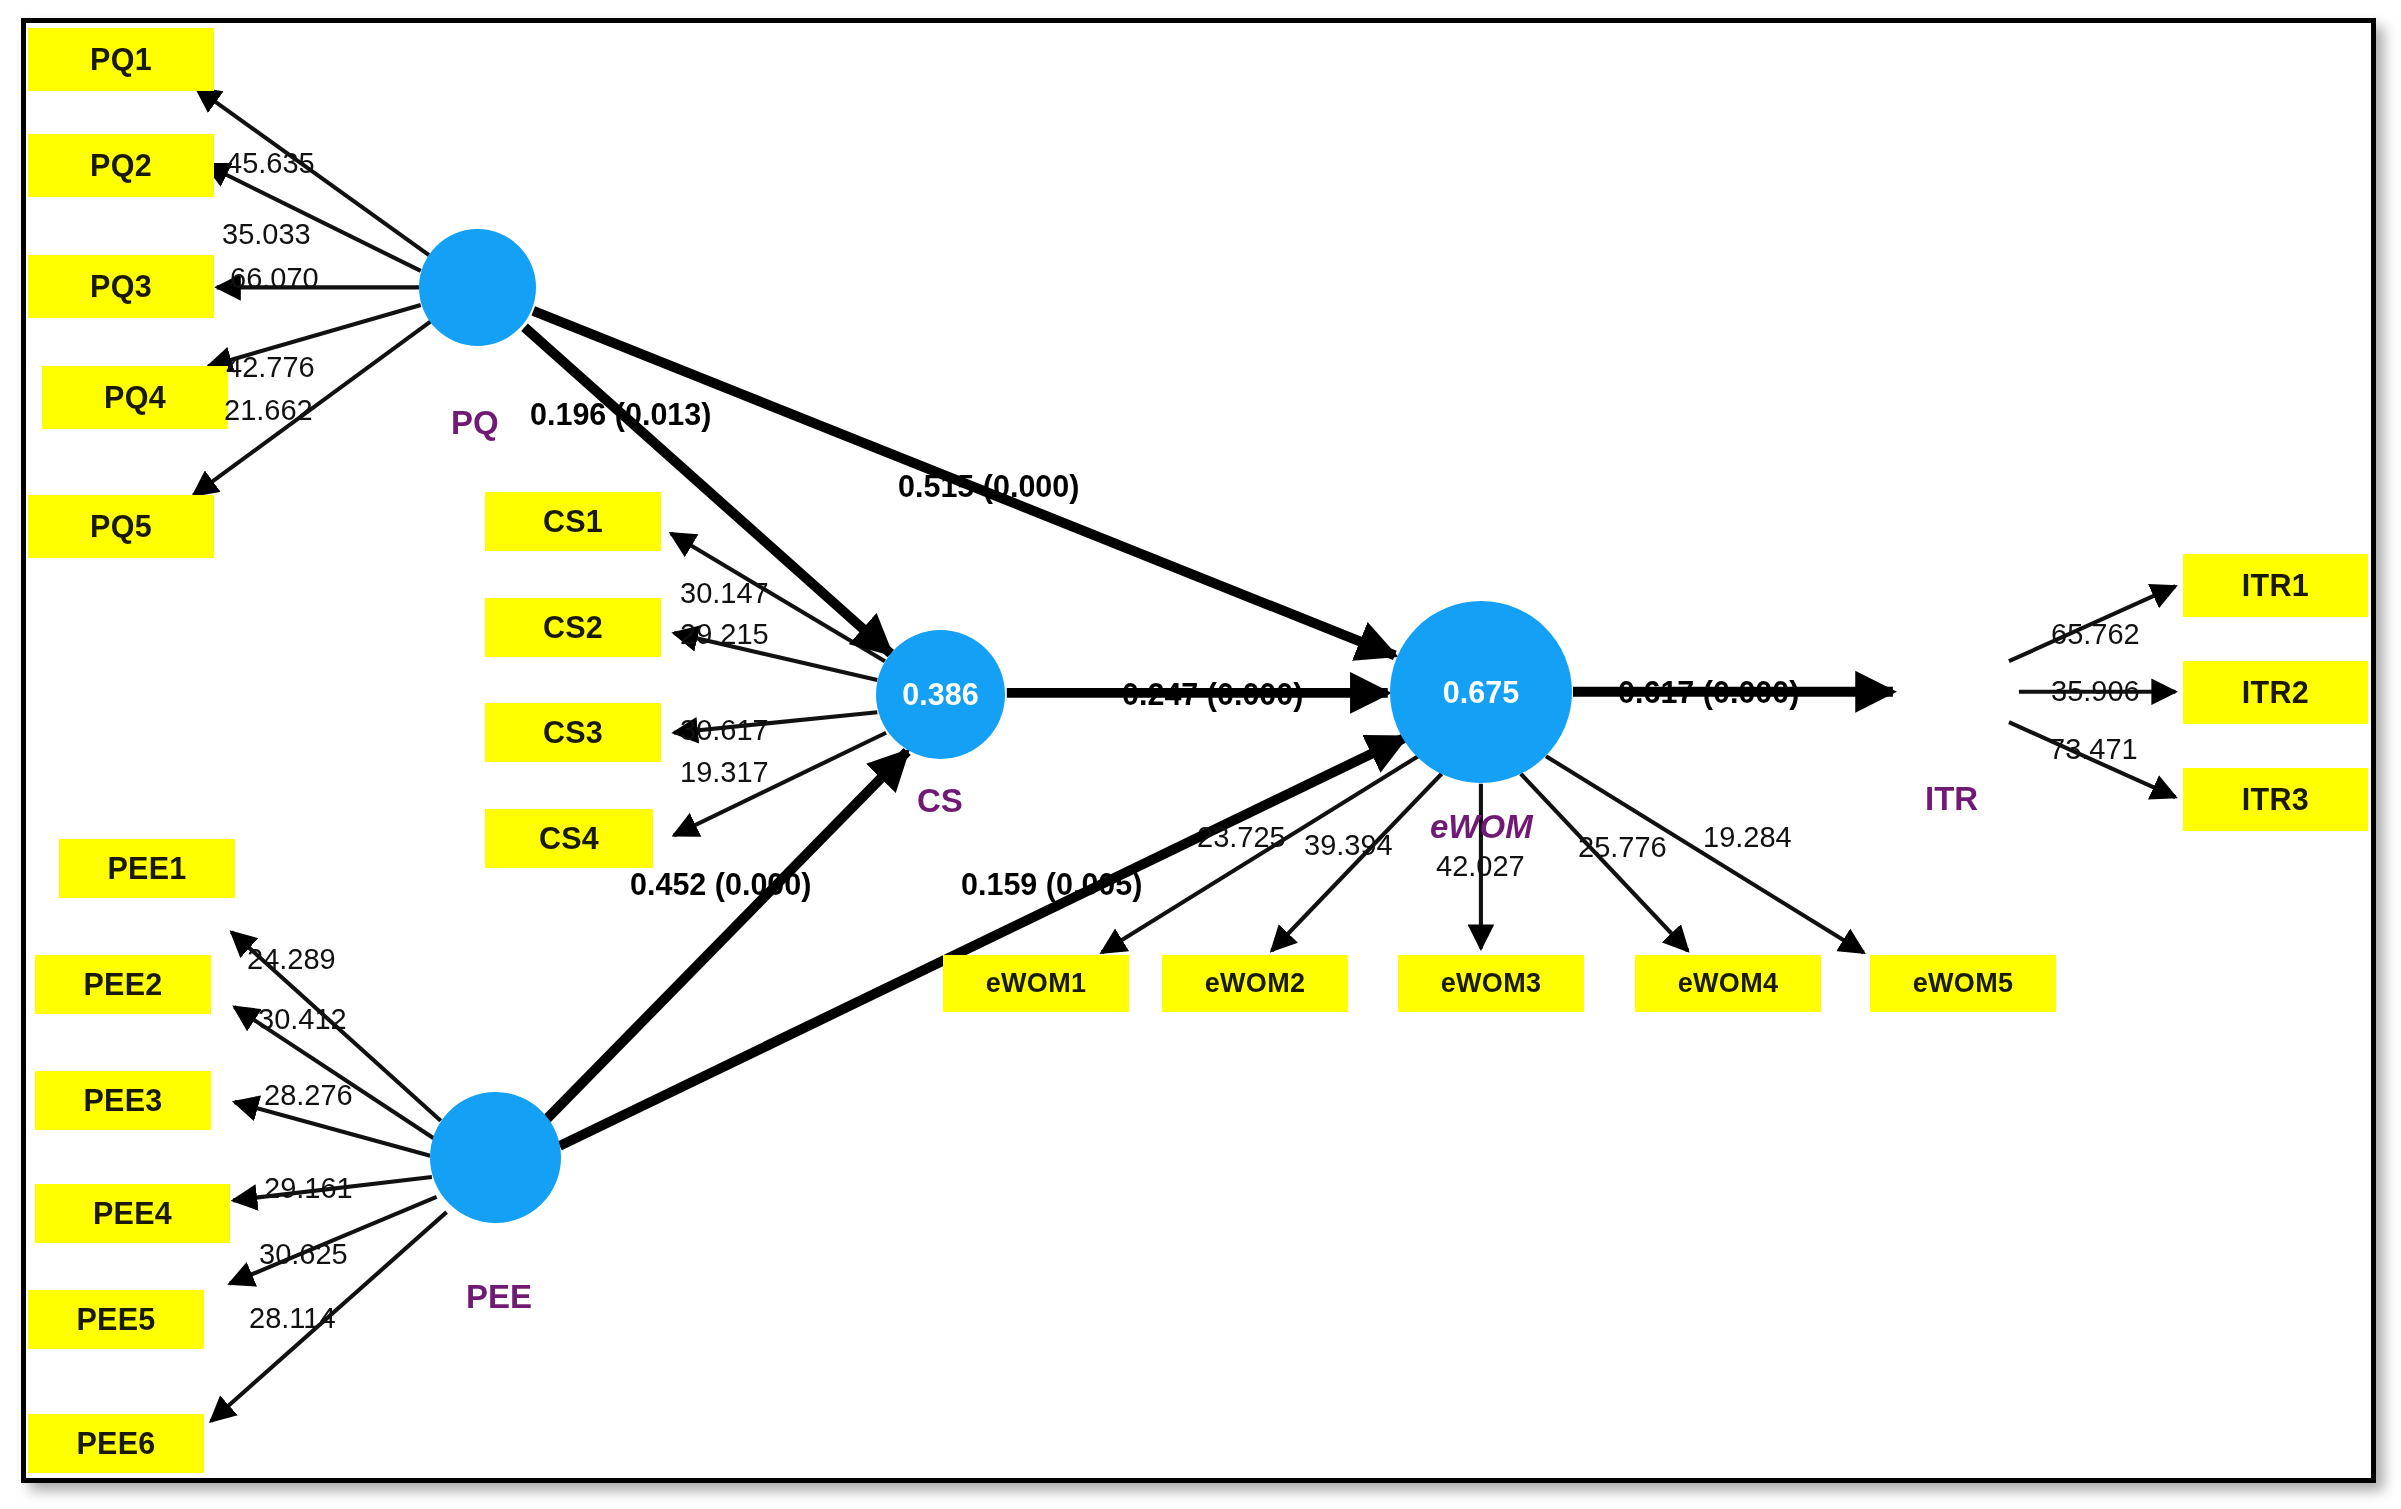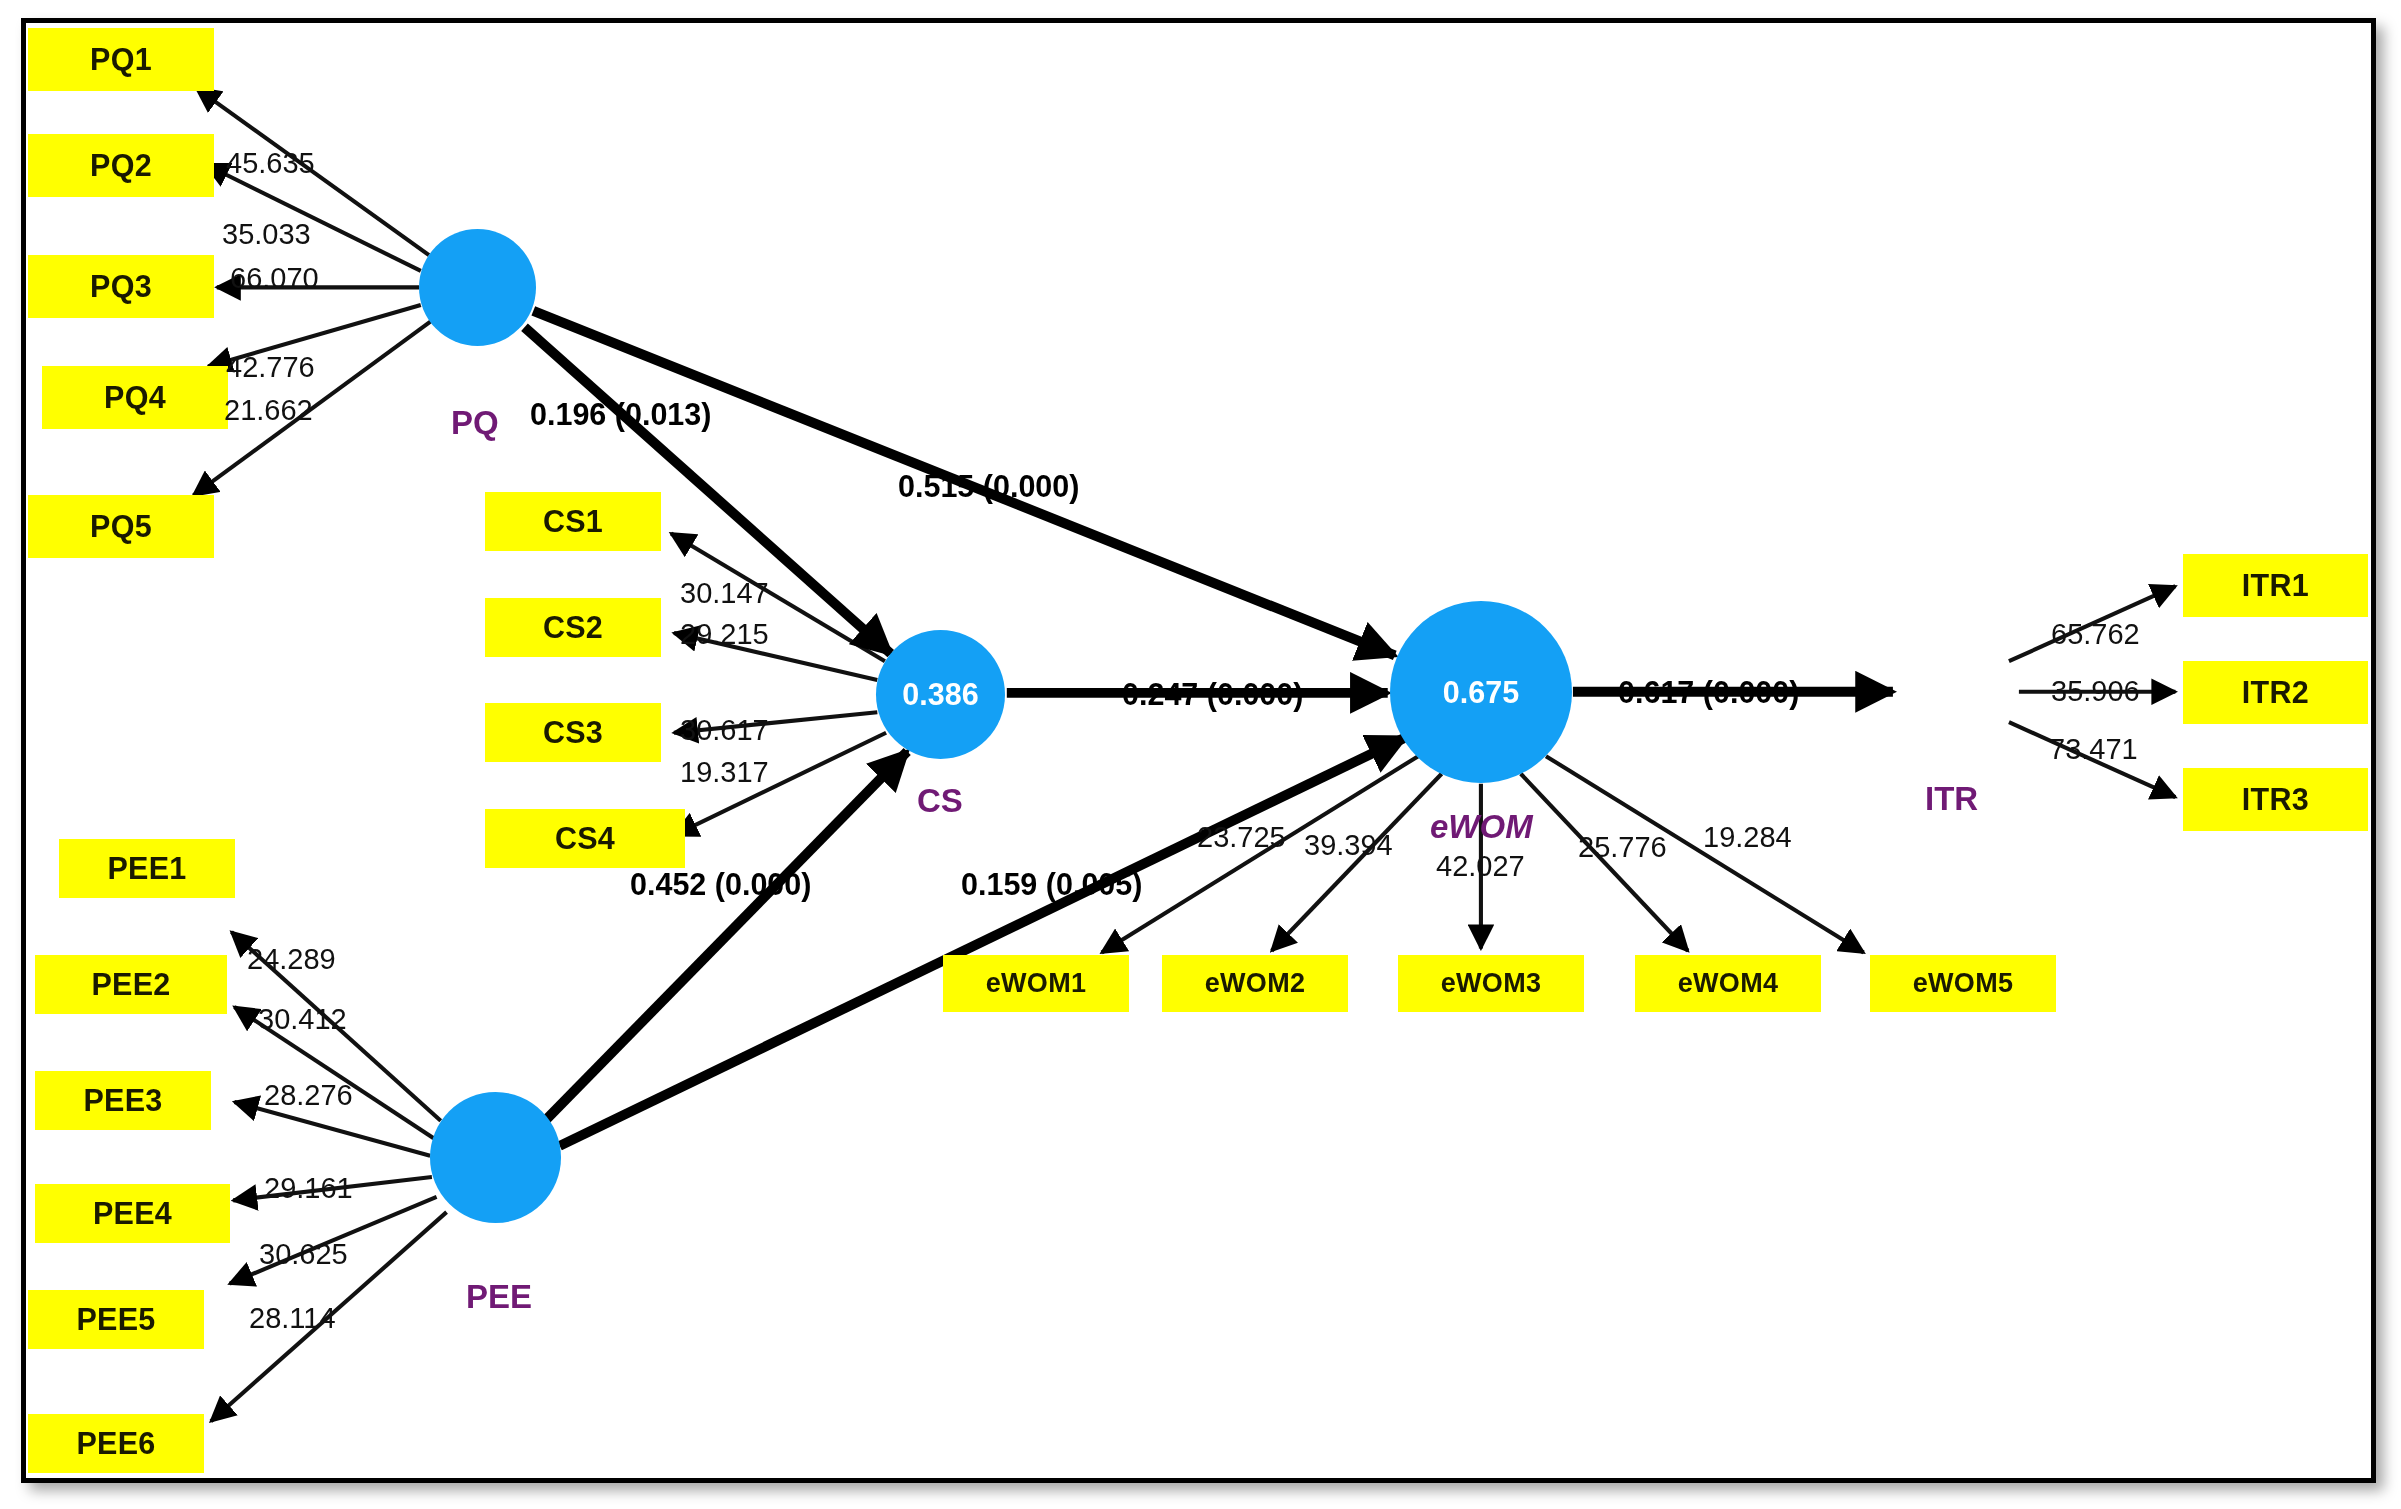--- a/index.html
+++ b/index.html
@@ -139,21 +139,21 @@
 
   <div class="load-label" style="left:226px;top:147px;">45.635</div>
   <div class="load-label" style="left:222px;top:218px;">35.033</div>
   <div class="load-label" style="left:230px;top:262px;">66.070</div>
   <div class="load-label" style="left:226px;top:351px;">42.776</div>
   <div class="load-label" style="left:224px;top:394px;">21.662</div>
 
   <div class="ind-box reg" style="left:485px;top:492px;width:176px;height:59px;">CS1</div>
   <div class="ind-box reg" style="left:485px;top:598px;width:176px;height:59px;">CS2</div>
   <div class="ind-box reg" style="left:485px;top:703px;width:176px;height:59px;">CS3</div>
-  <div class="ind-box reg" style="left:485px;top:809px;width:200px;height:59px;">CS4</div>
+  <div class="ind-box reg" style="left:485px;top:809px;width:168px;height:59px;">CS4</div>
 
   <div class="load-label" style="left:680px;top:577px;">30.147</div>
   <div class="load-label" style="left:680px;top:618px;">29.215</div>
   <div class="load-label" style="left:680px;top:714px;">30.617</div>
   <div class="load-label" style="left:680px;top:756px;">19.317</div>
 
   <div class="ind-box small" style="left:943px;top:955px;width:186px;height:57px;">eWOM1</div>
   <div class="ind-box small" style="left:1162px;top:955px;width:186px;height:57px;">eWOM2</div>
   <div class="ind-box small" style="left:1398px;top:955px;width:186px;height:57px;">eWOM3</div>
   <div class="ind-box small" style="left:1635px;top:955px;width:186px;height:57px;">eWOM4</div>
@@ -167,21 +167,21 @@
 
   <div class="ind-box reg" style="left:2183px;top:554px;width:185px;height:63px;">ITR1</div>
   <div class="ind-box reg" style="left:2183px;top:661px;width:185px;height:63px;">ITR2</div>
   <div class="ind-box reg" style="left:2183px;top:768px;width:185px;height:63px;">ITR3</div>
 
   <div class="load-label" style="left:2051px;top:618px;">65.762</div>
   <div class="load-label" style="left:2051px;top:675px;">35.906</div>
   <div class="load-label" style="left:2049px;top:733px;">73.471</div>
 
   <div class="ind-box reg" style="left:59px;top:839px;width:176px;height:59px;">PEE1</div>
-  <div class="ind-box reg" style="left:35px;top:955px;width:192px;height:59px;">PEE2</div>
+  <div class="ind-box reg" style="left:35px;top:955px;width:176px;height:59px;">PEE2</div>
   <div class="ind-box reg" style="left:35px;top:1071px;width:176px;height:59px;">PEE3</div>
   <div class="ind-box reg" style="left:35px;top:1184px;width:195px;height:59px;">PEE4</div>
   <div class="ind-box reg" style="left:28px;top:1290px;width:176px;height:59px;">PEE5</div>
   <div class="ind-box reg" style="left:28px;top:1414px;width:176px;height:59px;">PEE6</div>
 
   <div class="load-label" style="left:247px;top:943px;">24.289</div>
   <div class="load-label" style="left:258px;top:1003px;">30.412</div>
   <div class="load-label" style="left:264px;top:1079px;">28.276</div>
   <div class="load-label" style="left:264px;top:1172px;">29.161</div>
   <div class="load-label" style="left:259px;top:1238px;">30.625</div>

